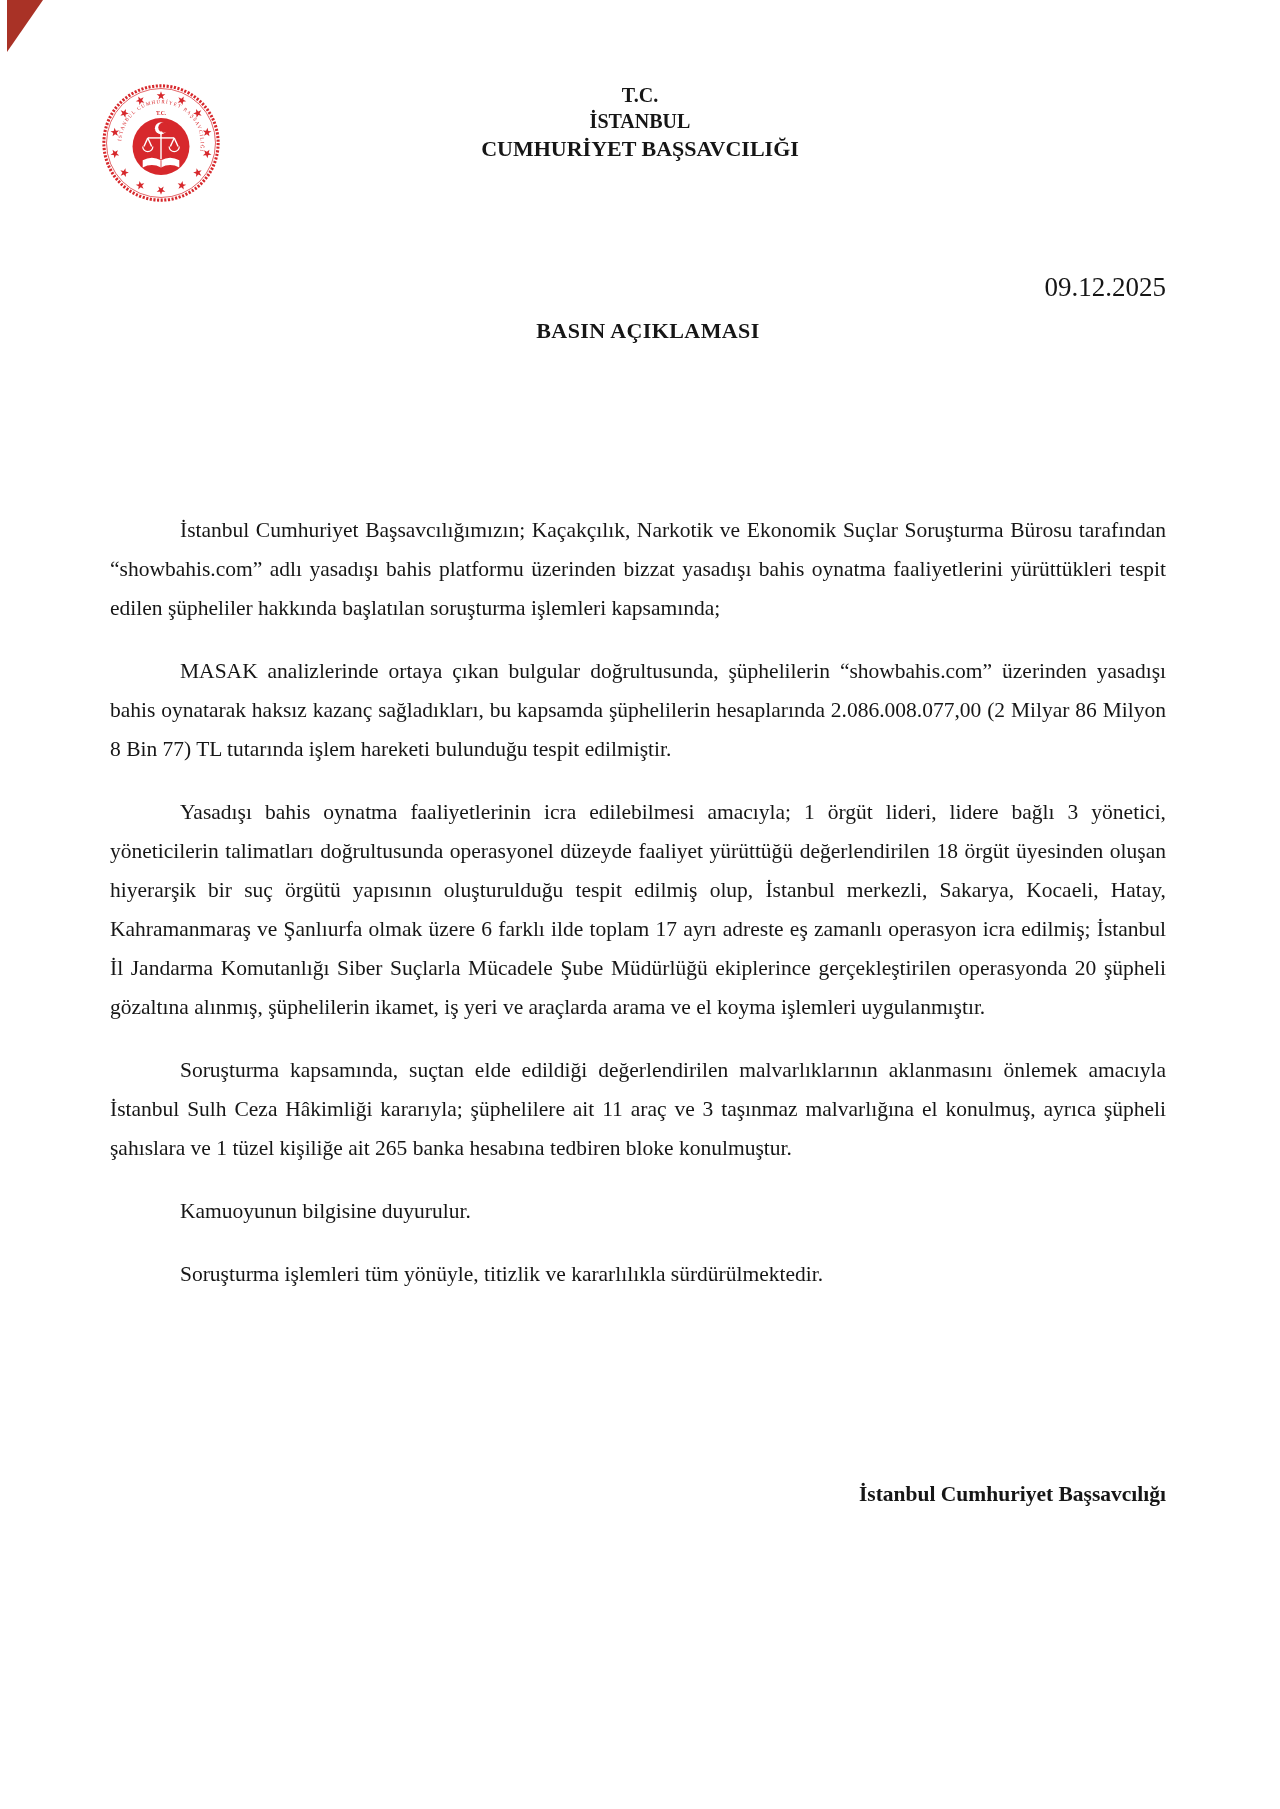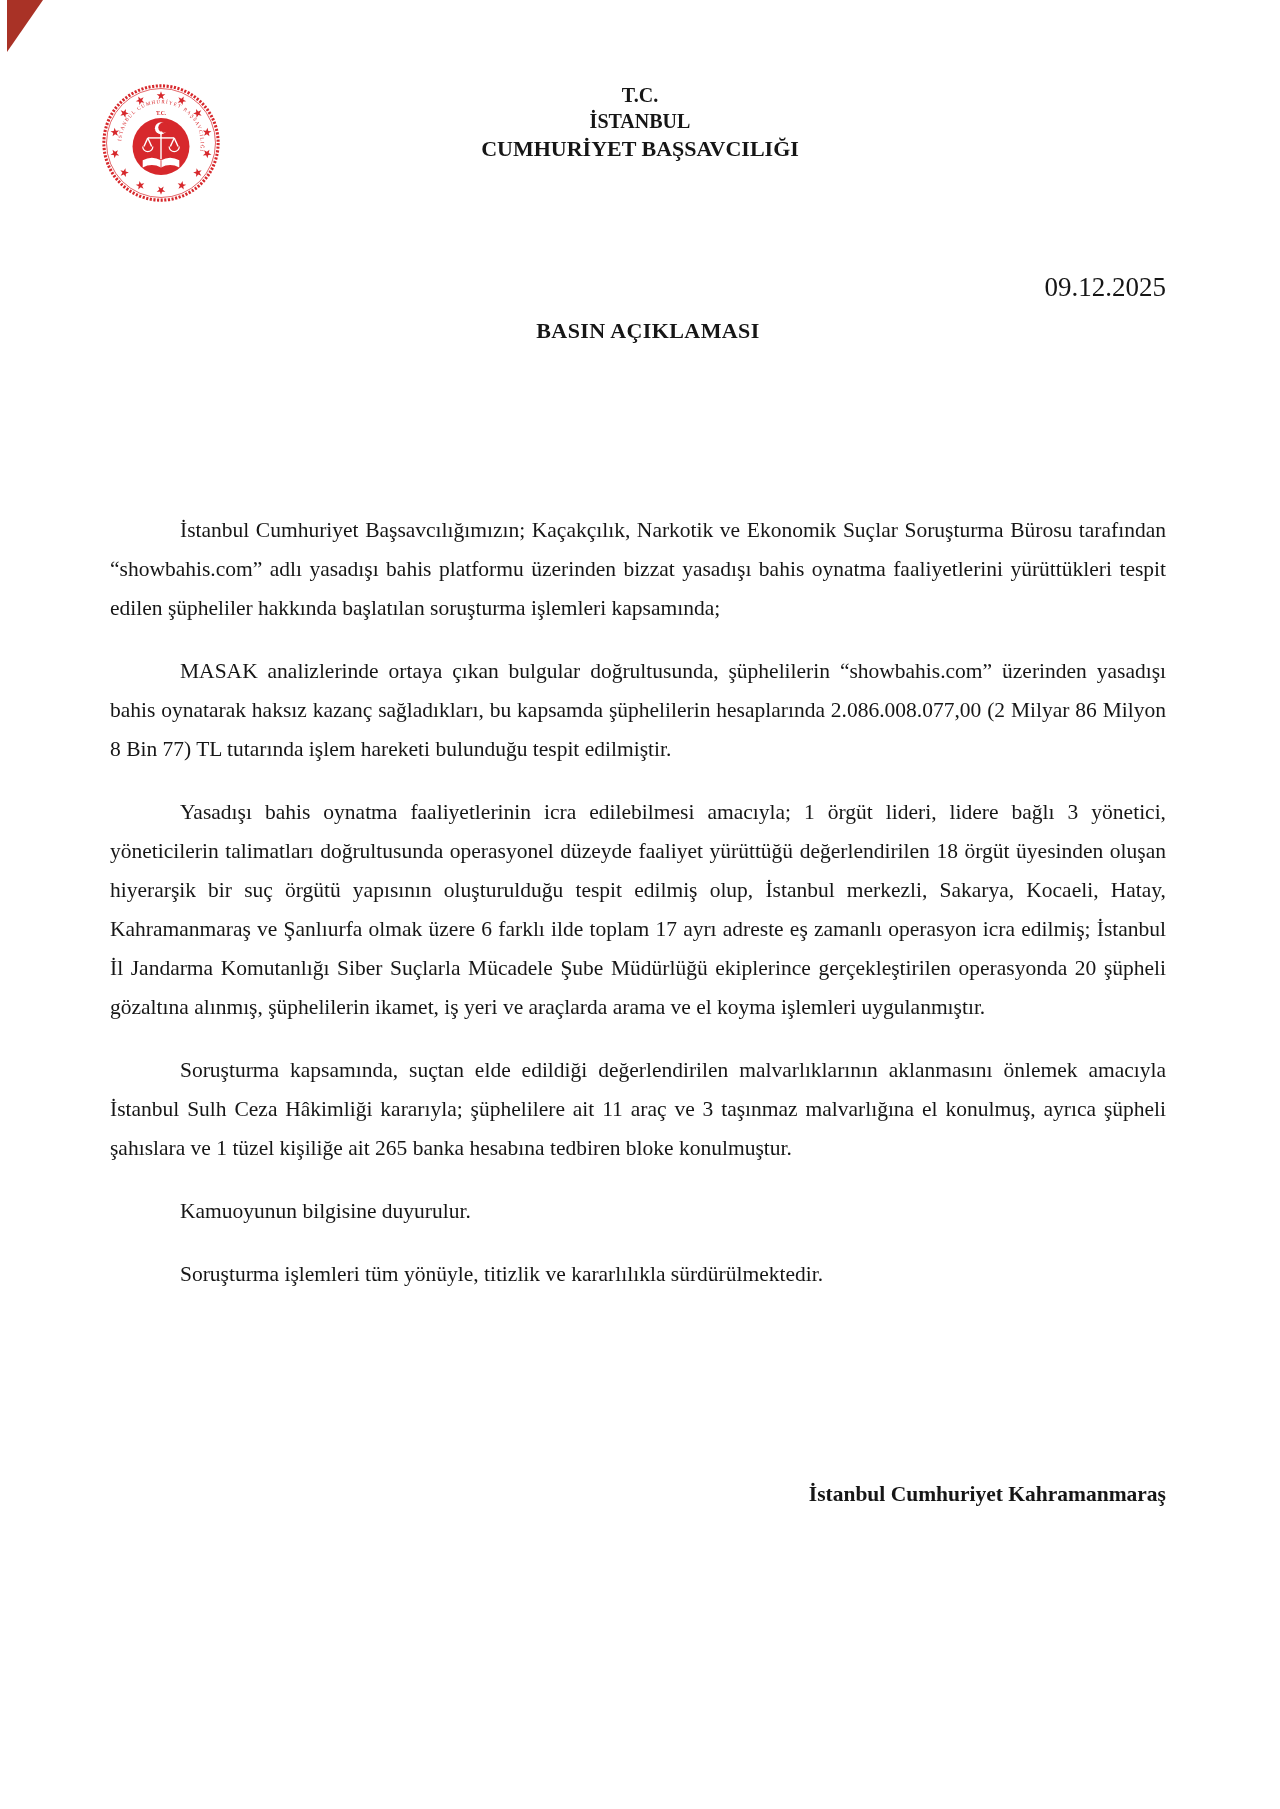--- a/index.html
+++ b/index.html
@@ -113,15 +113,15 @@
 
   <div class="body-text">
     <p>İstanbul Cumhuriyet Başsavcılığımızın; Kaçakçılık, Narkotik ve Ekonomik Suçlar Soruşturma Bürosu tarafından “showbahis.com” adlı yasadışı bahis platformu üzerinden bizzat yasadışı bahis oynatma faaliyetlerini yürüttükleri tespit edilen şüpheliler hakkında başlatılan soruşturma işlemleri kapsamında;</p>
     <p>MASAK analizlerinde ortaya çıkan bulgular doğrultusunda, şüphelilerin “showbahis.com” üzerinden yasadışı bahis oynatarak haksız kazanç sağladıkları, bu kapsamda şüphelilerin hesaplarında 2.086.008.077,00 (2 Milyar 86 Milyon 8 Bin 77) TL tutarında işlem hareketi bulunduğu tespit edilmiştir.</p>
     <p>Yasadışı bahis oynatma faaliyetlerinin icra edilebilmesi amacıyla; 1 örgüt lideri, lidere bağlı 3 yönetici, yöneticilerin talimatları doğrultusunda operasyonel düzeyde faaliyet yürüttüğü değerlendirilen 18 örgüt üyesinden oluşan hiyerarşik bir suç örgütü yapısının oluşturulduğu tespit edilmiş olup, İstanbul merkezli, Sakarya, Kocaeli, Hatay, Kahramanmaraş ve Şanlıurfa olmak üzere 6 farklı ilde toplam 17 ayrı adreste eş zamanlı operasyon icra edilmiş; İstanbul İl Jandarma Komutanlığı Siber Suçlarla Mücadele Şube Müdürlüğü ekiplerince gerçekleştirilen operasyonda 20 şüpheli gözaltına alınmış, şüphelilerin ikamet, iş yeri ve araçlarda arama ve el koyma işlemleri uygulanmıştır.</p>
     <p>Soruşturma kapsamında, suçtan elde edildiği değerlendirilen malvarlıklarının aklanmasını önlemek amacıyla İstanbul Sulh Ceza Hâkimliği kararıyla; şüphelilere ait 11 araç ve 3 taşınmaz malvarlığına el konulmuş, ayrıca şüpheli şahıslara ve 1 tüzel kişiliğe ait 265 banka hesabına tedbiren bloke konulmuştur.</p>
     <p>Kamuoyunun bilgisine duyurulur.</p>
     <p>Soruşturma işlemleri tüm yönüyle, titizlik ve kararlılıkla sürdürülmektedir.</p>
   </div>
 
-  <div class="signature">İstanbul Cumhuriyet Kahramanmaraş</div>
+  <div class="signature">İstanbul Cumhuriyet Başsavcılığı</div>
 
 </div>
 
 </body></html>

